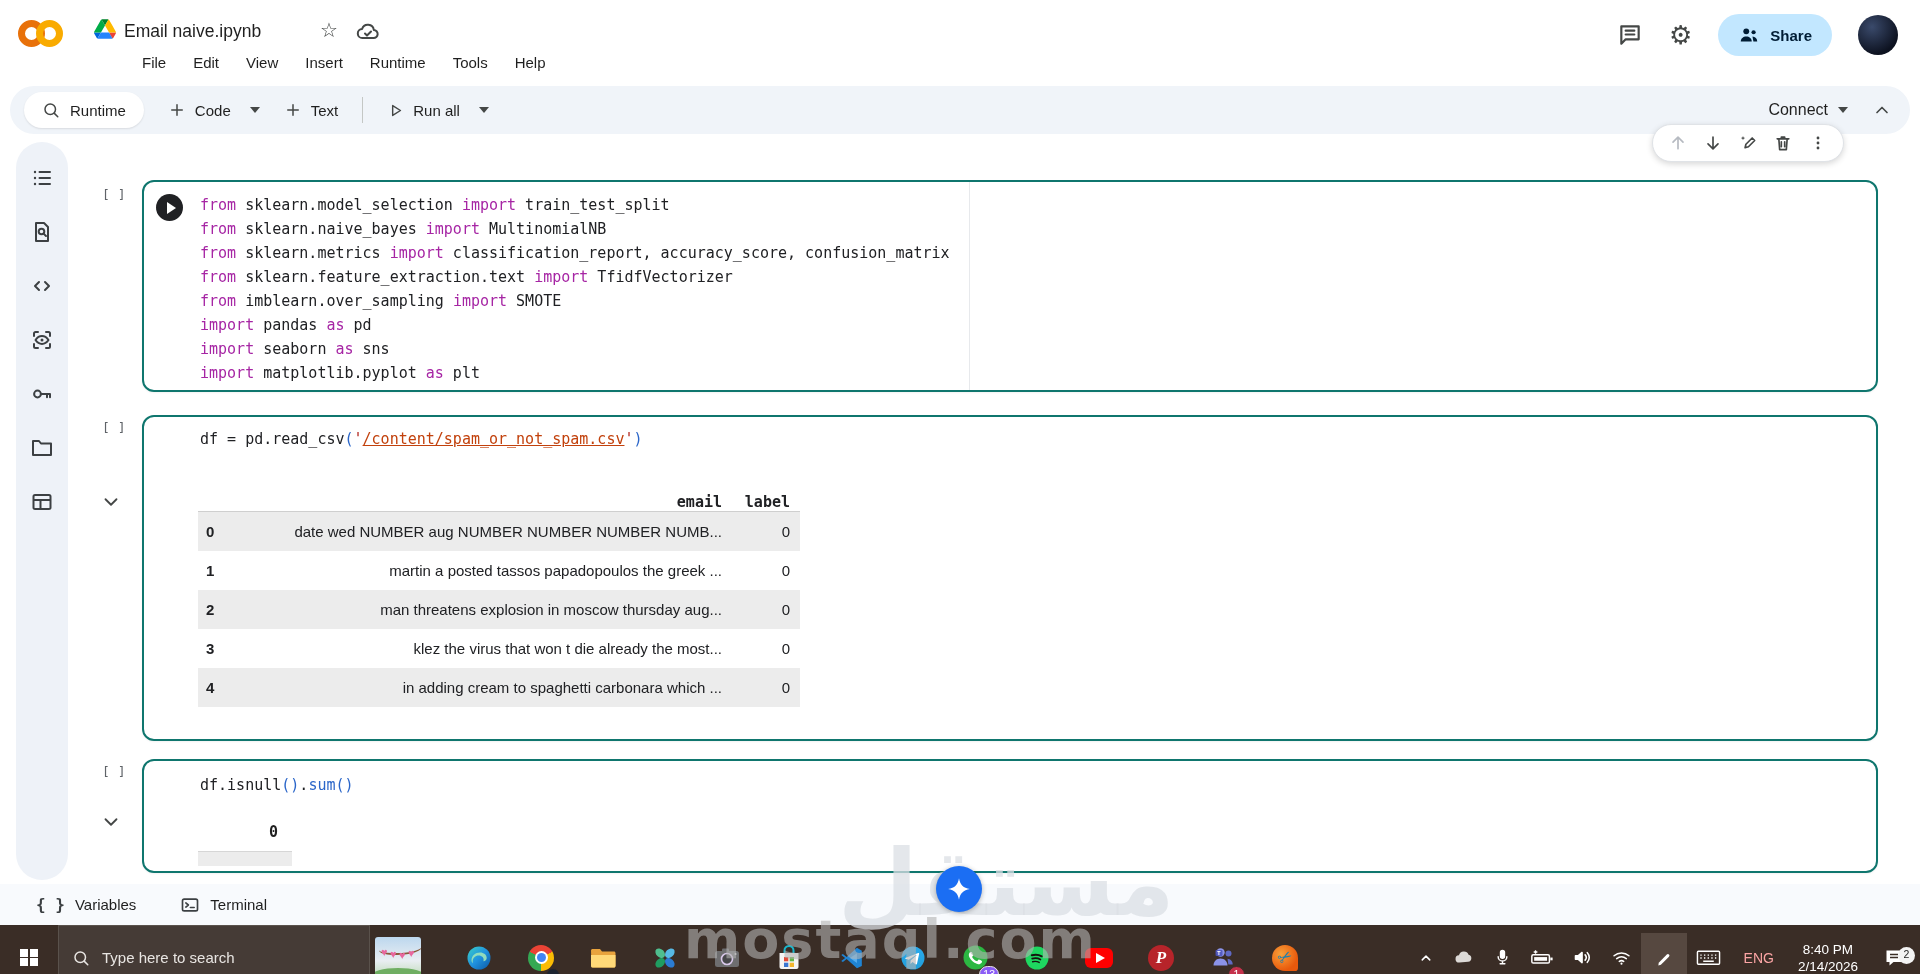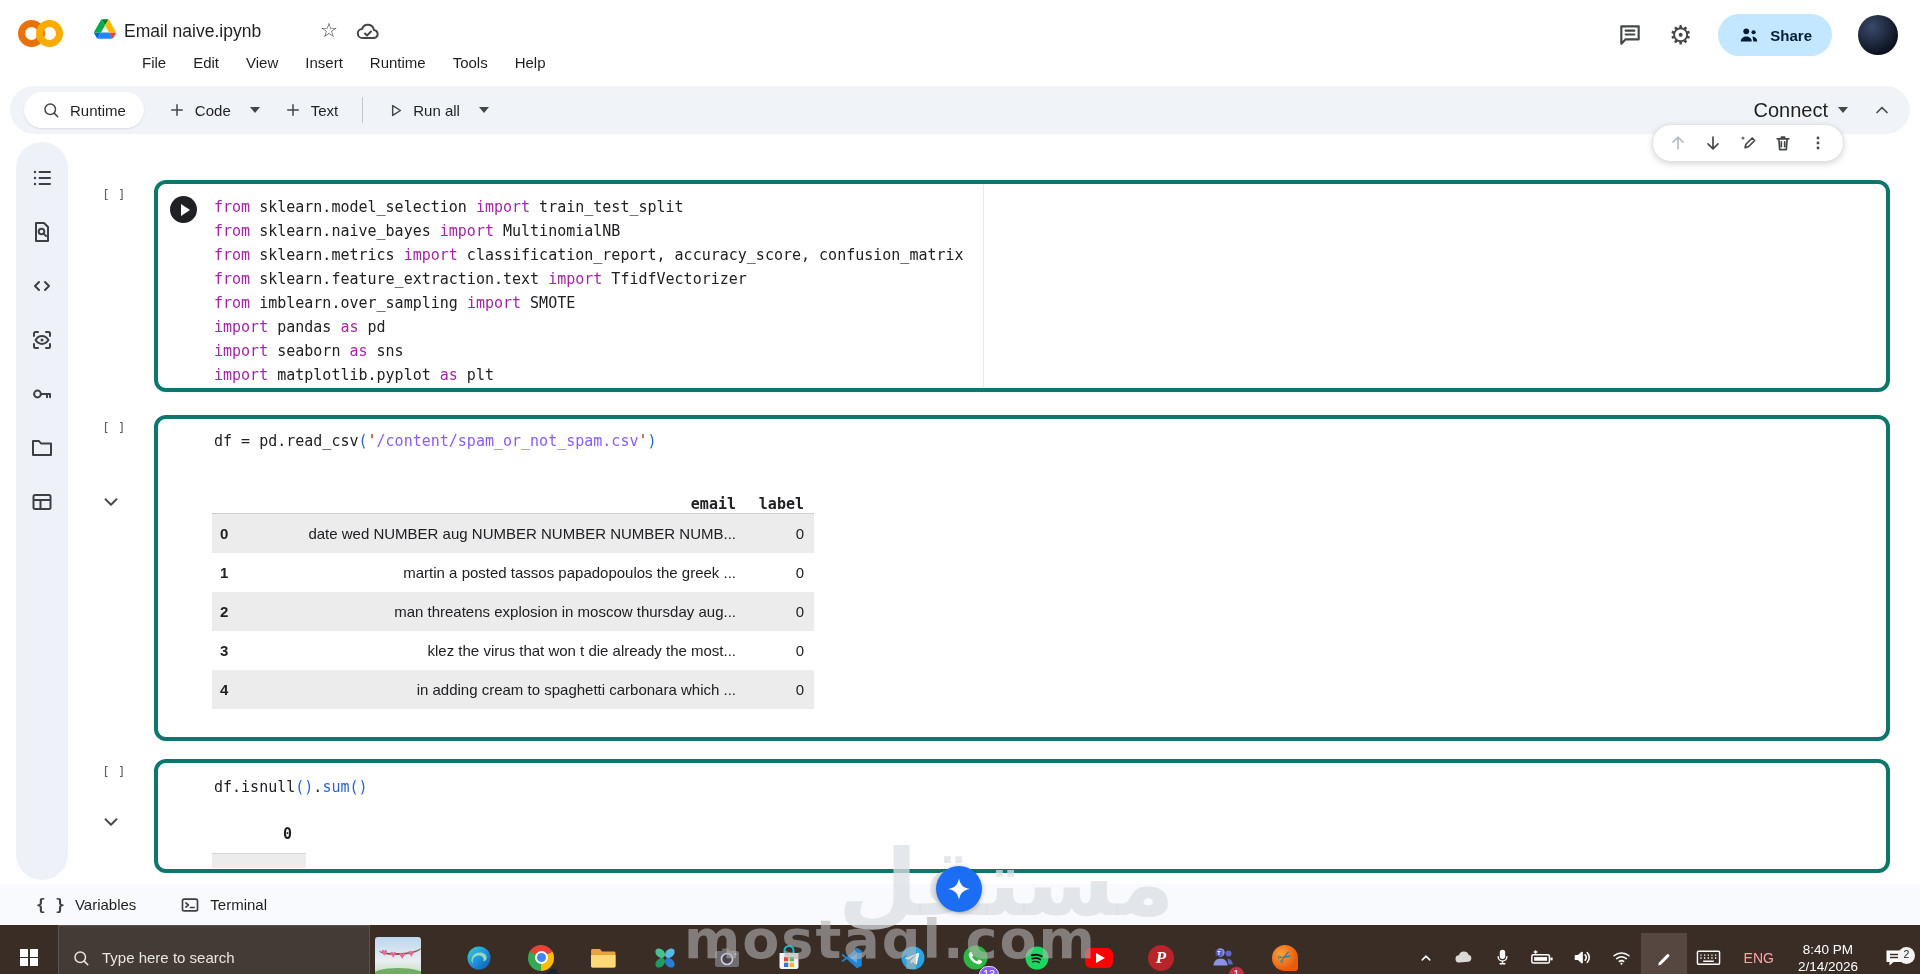--- a/index.html
+++ b/index.html
@@ -21,37 +21,37 @@
   .hdr-right { position:absolute; right:22px; top:14px; display:flex; align-items:center; gap:26px; }
   .share-btn { height:42px; border-radius:21px; background:#c2e7ff; display:flex; align-items:center; gap:10px; padding:0 20px; color:#001d35; font-size:15px; font-weight:bold; }
   .avatar { width:40px; height:40px; border-radius:50%; background:radial-gradient(circle at 35% 30%, #3a4a6b, #0d1220 72%); }
 
   
   .tbar { position:absolute; top:86px; left:10px; right:10px; height:48px; background:#f0f4f9; border-radius:24px; display:flex; align-items:center; }
   .cmd-pill { margin-left:14px; height:36px; border-radius:18px; background:#fff; box-shadow:0 1px 2px rgba(0,0,0,.10); display:flex; align-items:center; gap:10px; padding:0 18px; font-size:15px; }
   .tb-btn { display:flex; align-items:center; gap:9px; font-size:15px; margin-left:24px; }
   .tb-div { width:1px; height:26px; background:#c4c7c5; margin-left:24px; }
   .tbar-right { margin-left:auto; display:flex; align-items:center; gap:24px; margin-right:18px; }
-  .connect { display:flex; align-items:center; gap:10px; font-size:20px; }
+  .connect { display:flex; align-items:center; gap:10px; font-size:16px; }
 
   
   .sidebar { position:absolute; left:16px; top:142px; width:52px; height:738px; background:#eef2f8; border-radius:26px; display:flex; flex-direction:column; align-items:center; padding-top:24px; gap:30px; }
 
   
-  .cell { position:absolute; left:154px; width:1736px; background:#fff; border:4px solid #0f766e; border-radius:12px; box-shadow:0 1px 2px rgba(0,0,0,.05); }
+  .cell { position:absolute; left:142px; width:1736px; background:#fff; border:2px solid #0f766e; border-radius:12px; box-shadow:0 1px 2px rgba(0,0,0,.05); }
   #cell1 { top:180px; height:212px; }
   #cell2 { top:415px; height:326px; }
   #cell3 { top:759px; height:114px; overflow:hidden; }
   .gutter { position:absolute; left:102px; font:13px "DejaVu Sans Mono", monospace; color:#5f6368; }
   .play { position:absolute; left:12px; top:12px; width:27px; height:27px; border-radius:50%; background:#202124; display:flex; align-items:center; justify-content:center; }
   .play i { display:block; width:0; height:0; border-left:9px solid #fff; border-top:6px solid transparent; border-bottom:6px solid transparent; margin-left:3px; }
   .code { position:absolute; left:56px; font:15px/24px "DejaVu Sans Mono", monospace; color:#202124; white-space:pre; }
   #code1 { top:11px; } #code2 { top:10px; } #code3 { top:12px; }
   .tk-kw { color:#a625a4; } .tk-pl { color:#202124; } .tk-br { color:#2b66c9; }
-  .tk-st { color:#b3261e; } .tk-lk { color:#8b5cf6; } .tk-fn { color:#2b66c9; }
+  .tk-st { color:#b3261e; } .tk-lk { color:#c2410c; text-decoration:underline; } .tk-fn { color:#2b66c9; }
   .ruler { position:absolute; left:825px; top:0; height:100%; width:1px; background:#e7e9ec; }
   .cell-toolbar { position:absolute; left:1652px; top:124px; width:192px; height:38px; background:#fff; border:1px solid #e0e3e7; border-radius:19px; box-shadow:0 2px 6px rgba(0,0,0,.16); display:flex; align-items:center; justify-content:space-evenly; z-index:3; }
   .out-chevron { position:absolute; left:100px; }
 
   
   .df-table { position:absolute; left:54px; top:76px; border-collapse:collapse; font-size:15px; color:#202124; }
   .df-table thead th { font:bold 15px "DejaVu Sans Mono", monospace; text-align:right; padding:8px 10px 10px; border-bottom:1px solid #cfcfcf; }
   .df-table tbody tr { height:39px; }
   .df-table tbody tr:nth-child(odd) { background:#ececec; }
   .df-table .idx { font-weight:bold; text-align:left; width:38px; padding:0 8px; }

